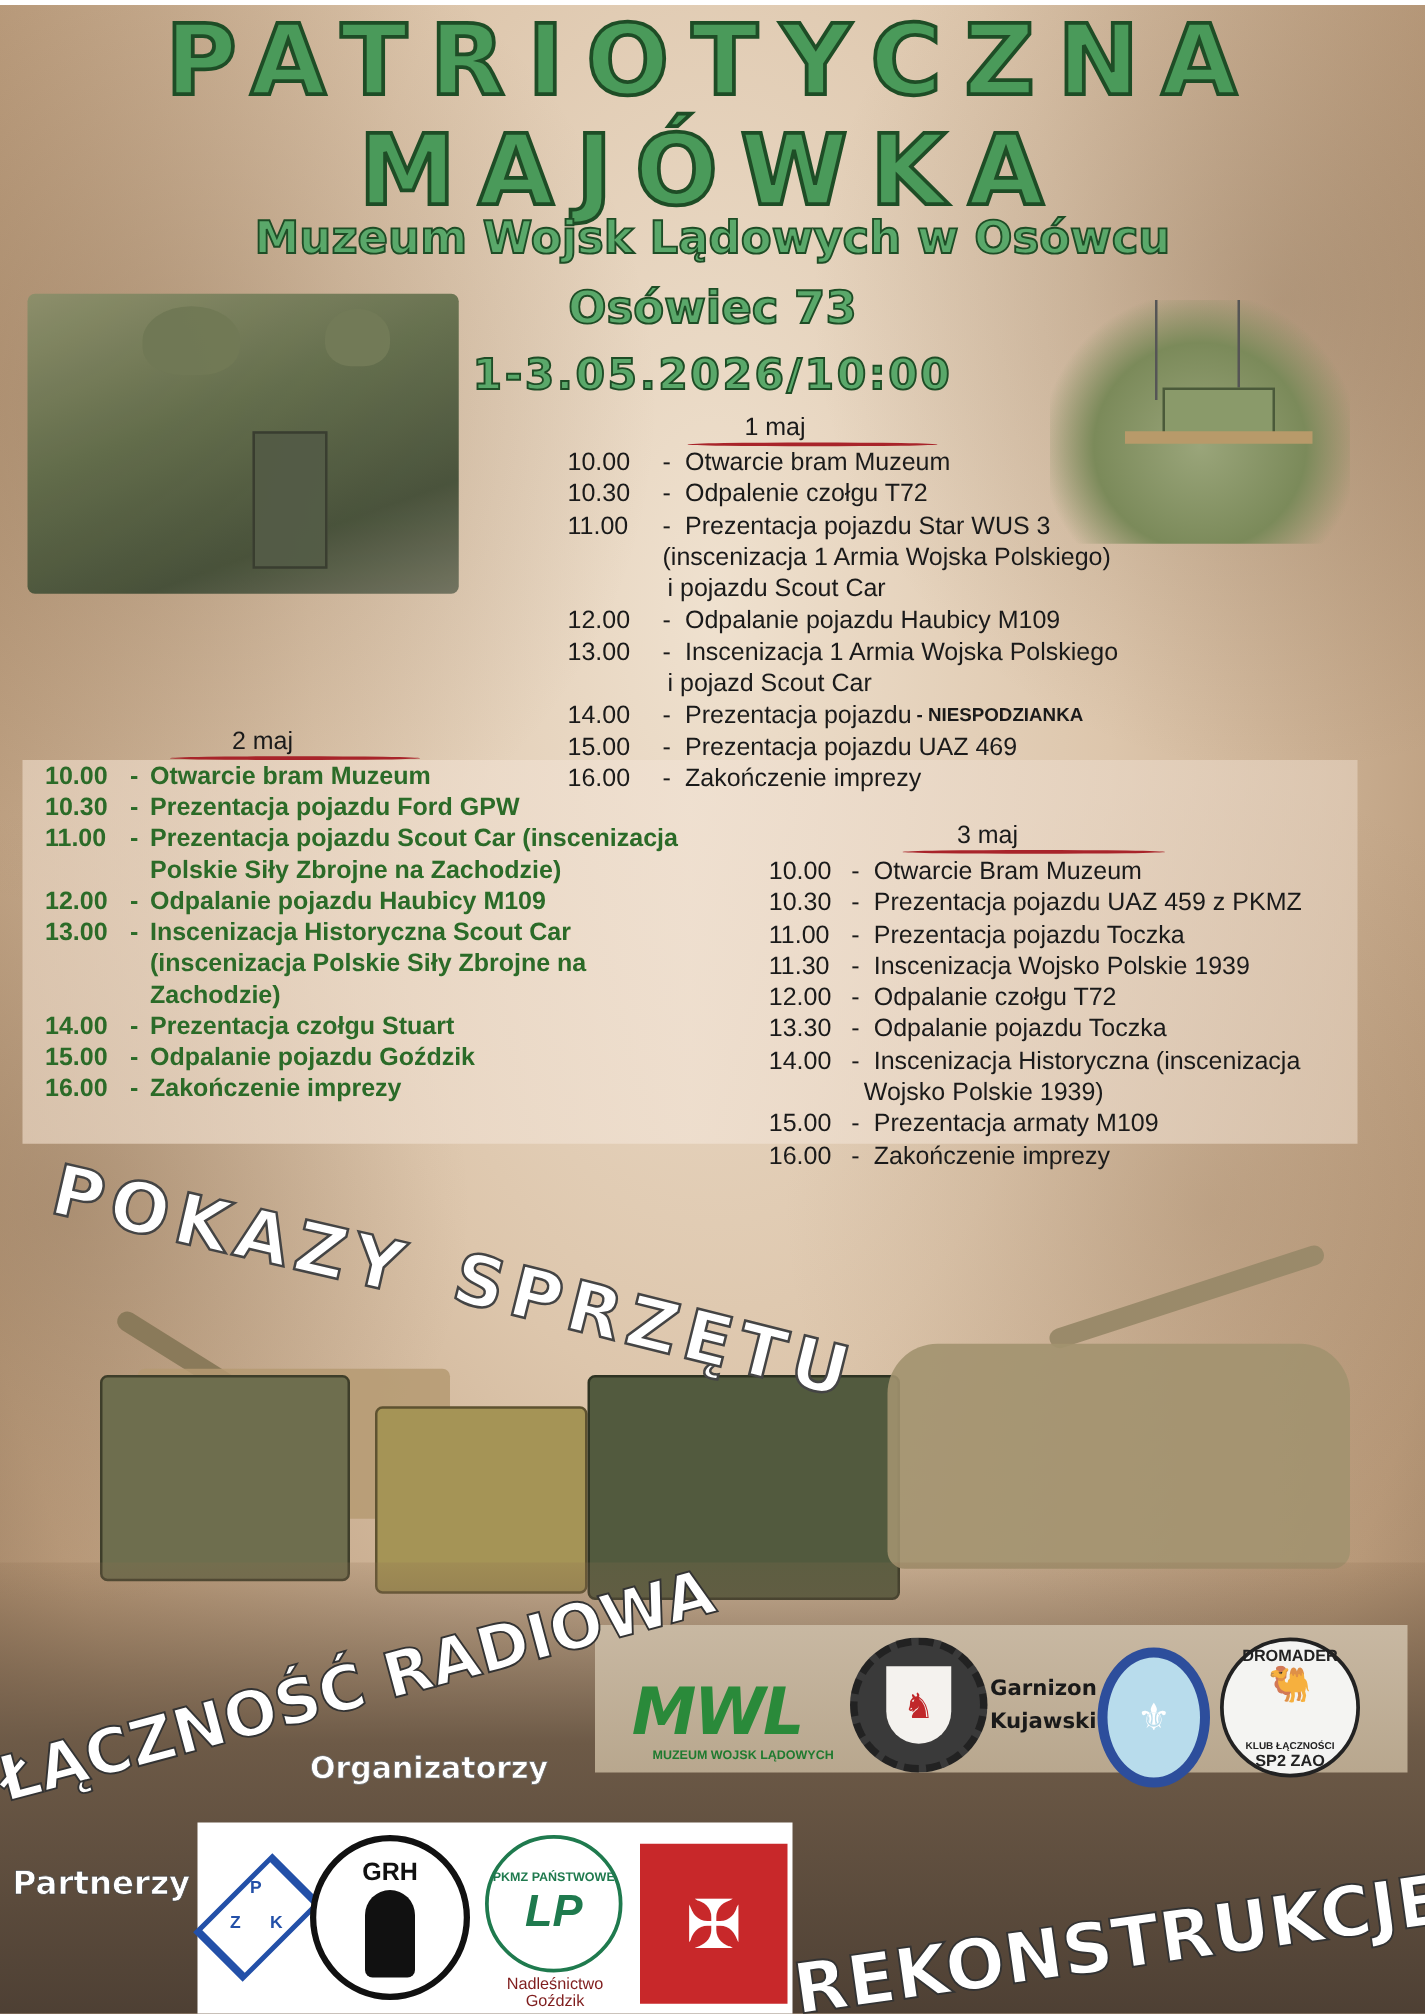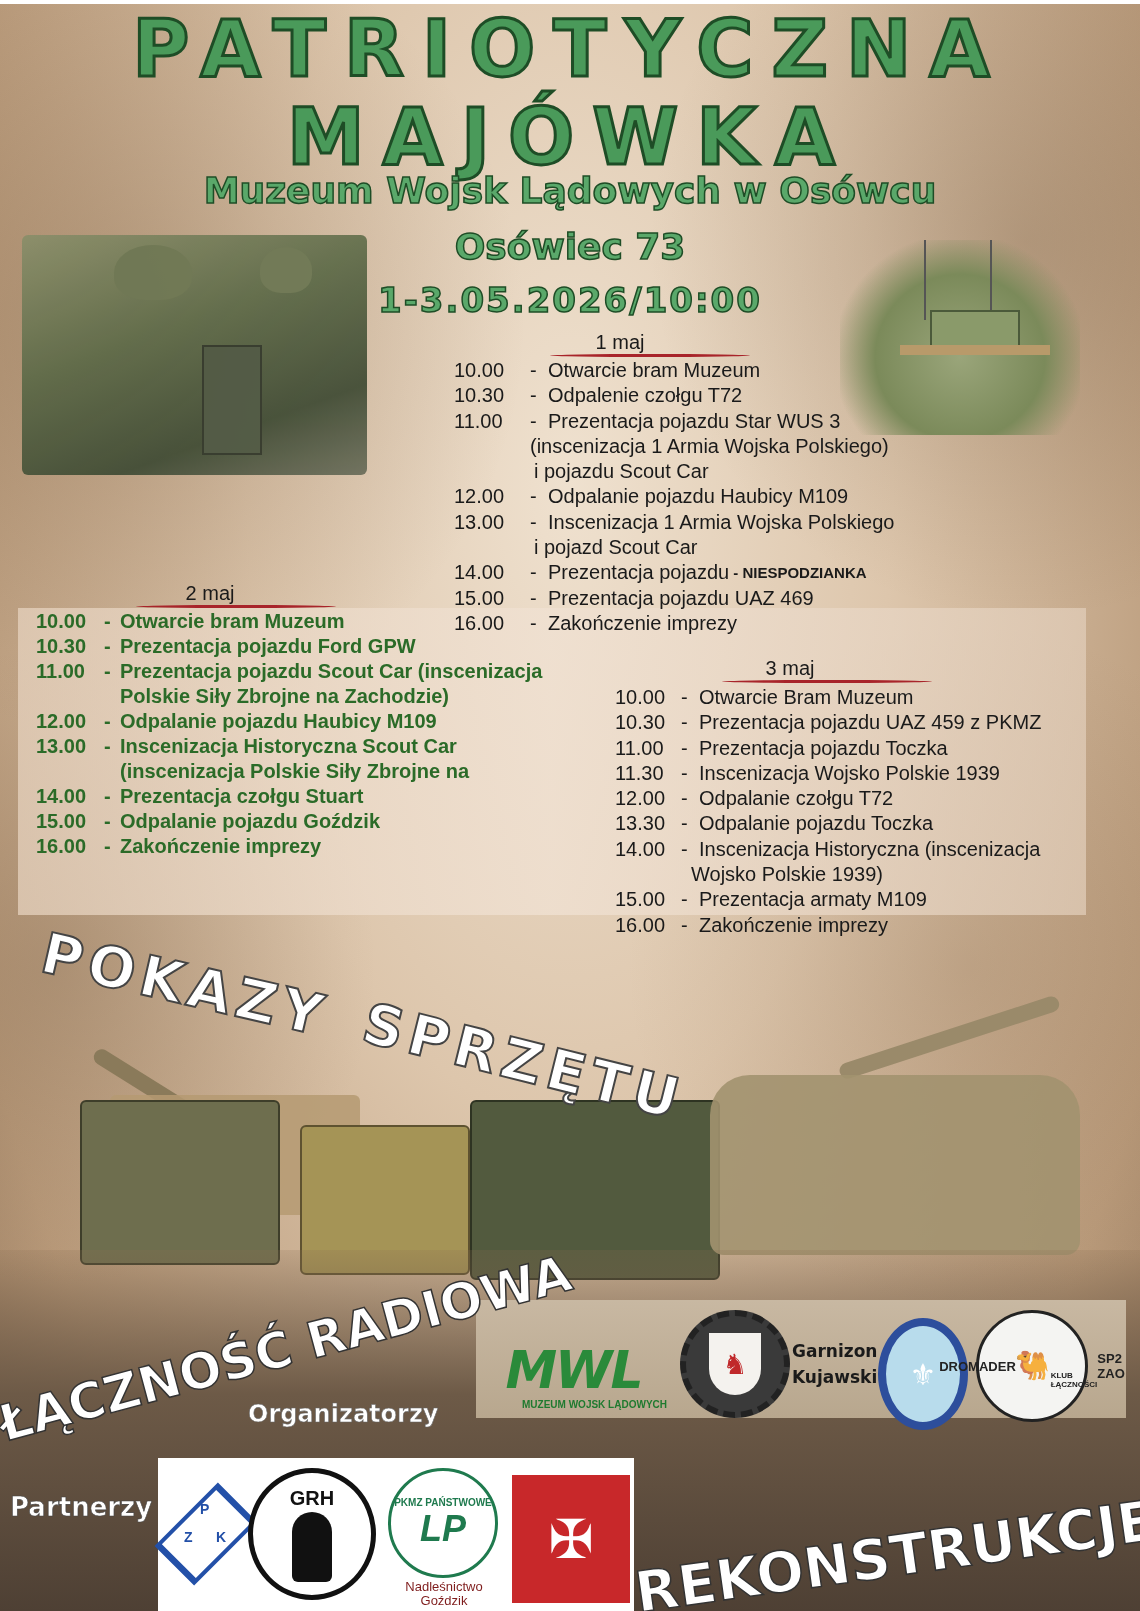--- a/index.html
+++ b/index.html
@@ -115,21 +115,21 @@
   }
   .logo { position: absolute; display: flex; align-items: center; justify-content: center; }
   .mwl { left: 476px; top: 1330px; width: 195px; height: 80px; }
   .mwl .letters { font-family: "DejaVu Sans", sans-serif; font-weight: bold; font-size: 52px; color: #2a8a3a; letter-spacing: -2px; font-style: italic; }
   .mwl .caption { position: absolute; bottom: 0; right: 4px; font-size: 10px; font-weight: bold; color: #1f7a2f; }
   .gk-emblem { left: 680px; top: 1310px; width: 110px; height: 108px; border-radius: 50%; background: #3a3a3a; border: 6px dashed #222; }
   .gk-shield { width: 52px; height: 62px; background: #f4f2ee; border-radius: 0 0 26px 26px; display:flex; align-items:center; justify-content:center; color:#c0282a; font-size: 28px; }
   .gk-text { position: absolute; left: 792px; top: 1338px; font-size: 17px; line-height: 26px; color: #1a1a1a; font-weight: bold; font-family: "DejaVu Sans", sans-serif; }
   .scout-badge { left: 878px; top: 1318px; width: 90px; height: 112px; border-radius: 50%; background: #b8dcec; border: 8px solid #2d4e9c; }
   .scout-badge span { color: #fff; font-size: 30px; }
-  .dromader { left: 976px; top: 1310px; width: 112px; height: 112px; border-radius: 50%; background: #f4f4f2; border: 3px solid #222; flex-direction: row; }
+  .dromader { left: 976px; top: 1310px; width: 112px; height: 112px; border-radius: 50%; background: #f4f4f2; border: 3px solid #222; flex-direction: column; }
   .dromader .t { font-size: 13px; font-weight: bold; color: #222; }
   .dromader .camel { font-size: 28px; color: #111; line-height: 32px; }
   .dromader .k { font-size: 8px; font-weight: bold; color: #222; margin-top: 28px; }
   .dromader .c { font-size: 13px; font-weight: bold; color: #222; }
 
   .partners-band {
     position: absolute; left: 158px; top: 1458px; width: 476px; height: 153px; background: #fff;
   }
   .partnerzy {
     position: absolute; left: 10px; top: 1492px; font-size: 26px; font-weight: bold; color: #fff;
@@ -252,20 +252,21 @@
         <span class="time">12.00</span>
         <span class="dash">-</span>
         <span class="txt">Odpalanie pojazdu Haubicy M109</span>
       </div>
     <div class="row">
         <span class="time">13.00</span>
         <span class="dash">-</span>
         <span class="txt">Inscenizacja Historyczna Scout Car</span>
       </div>
     <div class="row cont">(inscenizacja Polskie Siły Zbrojne na</div>
+    <div class="row cont">Zachodzie)</div>
     <div class="row">
         <span class="time">14.00</span>
         <span class="dash">-</span>
         <span class="txt">Prezentacja czołgu Stuart</span>
       </div>
     <div class="row">
         <span class="time">15.00</span>
         <span class="dash">-</span>
         <span class="txt">Odpalanie pojazdu Goździk</span>
       </div>

